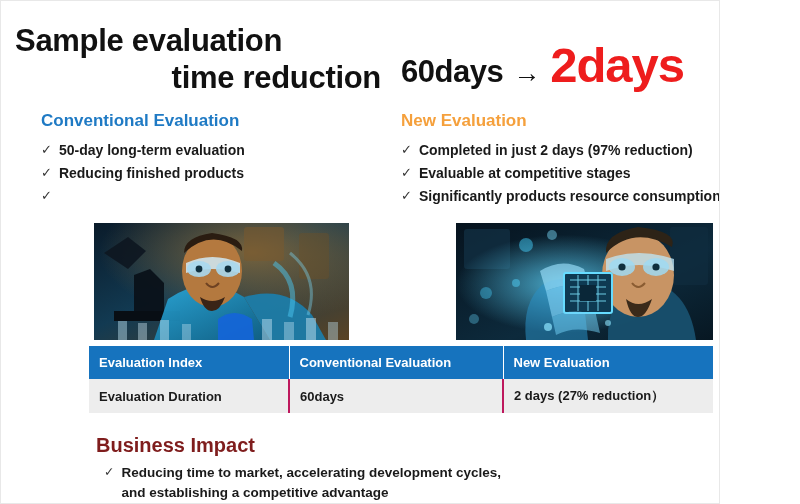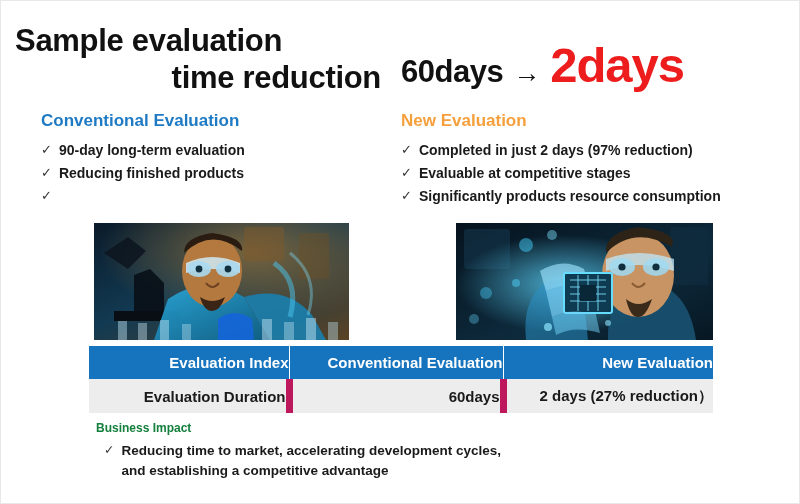--- a/index.html
+++ b/index.html
@@ -5,21 +5,21 @@
   html, body {
     margin: 0;
     padding: 0;
     background: #ffffff;
   }
   body {
     font-family: "Liberation Sans", sans-serif;
   }
   .slide {
     position: relative;
-    width: 800px;
+    width: 720px;
     height: 504px;
     background: #ffffff;
     overflow: hidden;
     box-sizing: border-box;
     border: 1px solid #e8e8e8;
   }
 
   
   .title-block {
     position: absolute;
@@ -122,54 +122,54 @@
   
   .cmp-table {
     position: absolute;
     left: 88px;
     top: 345px;
     width: 624px;
     border-collapse: collapse;
     table-layout: fixed;
   }
   .cmp-table th, .cmp-table td {
-    text-align: right;
-    font-size: 15px;
+    text-align: left;
+    font-size: 13px;
     font-weight: bold;
     padding: 5px 0 5px 10px;
     white-space: nowrap;
     overflow: hidden;
   }
   .cmp-table thead th {
     background: #1673BE;
     color: #ffffff;
     height: 23px;
     border-right: 1px solid #ffffff;
   }
   .cmp-table thead th:last-child { border-right: none; }
   .cmp-table tbody td {
     background: #EDEDED;
     color: #1a1a1a;
     height: 24px;
-    border-right: 7px solid #be185d;
+    border-right: 2px solid #be185d;
   }
   .cmp-table tbody td:last-child { border-right: none; }
 
   
   .impact {
     position: absolute;
     left: 95px;
     top: 420px;
     width: 600px;
   }
   .impact-heading {
-    font-size: 12px;
-    font-weight: bold;
-    color: #15803d;
-    margin: 0 0 6px 0;
+    font-size: 20px;
+    font-weight: bold;
+    color: #7f1d1d;
+    margin: 13px 0 6px 0;
   }
   .impact-bullet {
     display: flex;
     align-items: flex-start;
     gap: 7px;
     font-size: 13.5px;
     font-weight: bold;
     color: #1a1a1a;
     line-height: 1.45;
     padding-left: 8px;
@@ -197,21 +197,21 @@
     <span class="from">60days</span>
     <span class="arrow">→</span>
     <span class="to">2days</span>
   </div>
 
   <div class="col left">
     <div class="col-heading">Conventional Evaluation</div>
     <ul class="bullets">
       <li>
         <span class="check">✓</span>
-        <span>90-day long-term evaluation</span>
+        <span>50-day long-term evaluation</span>
       </li>
       <li>
         <span class="check">✓</span>
         <span>Reducing finished products</span>
       </li>
       <li>
         <span class="check">✓</span>
       </li>
     </ul>
   </div>

